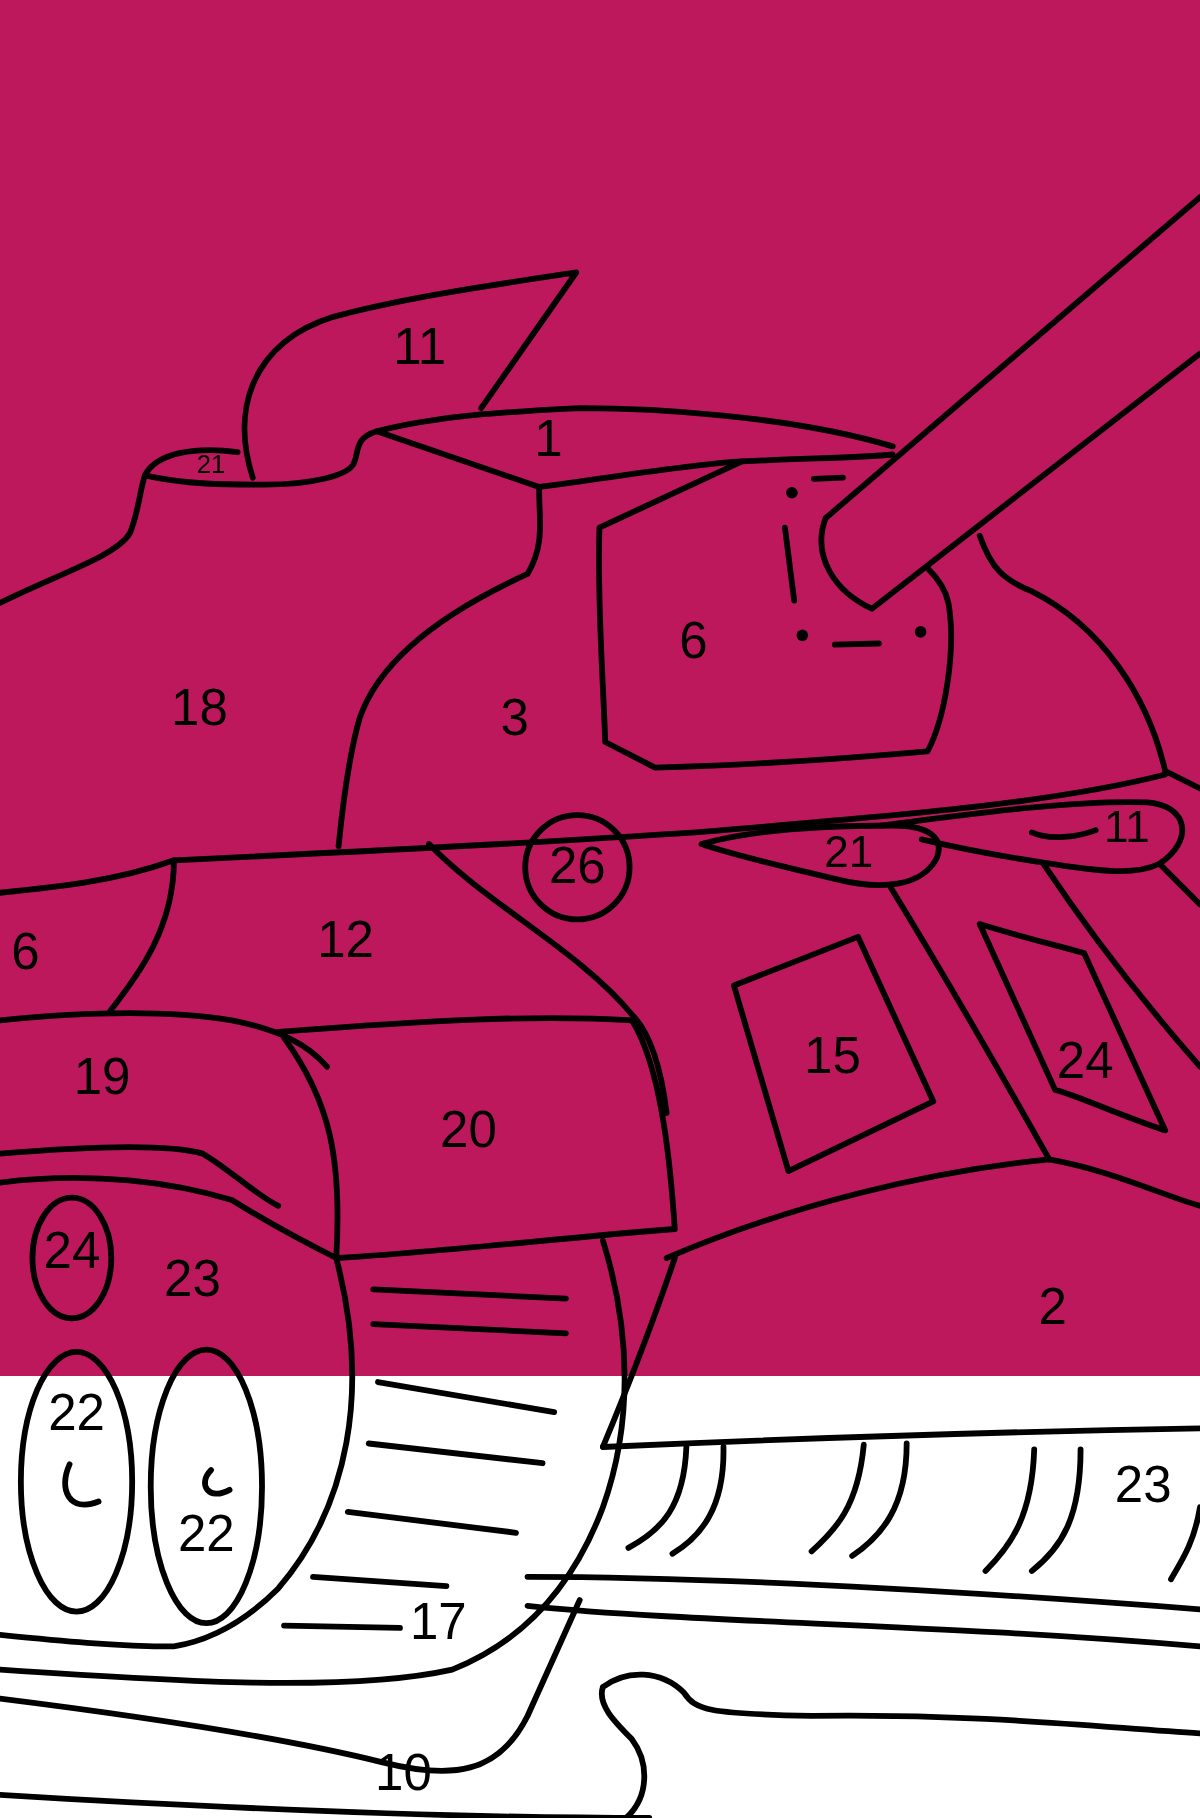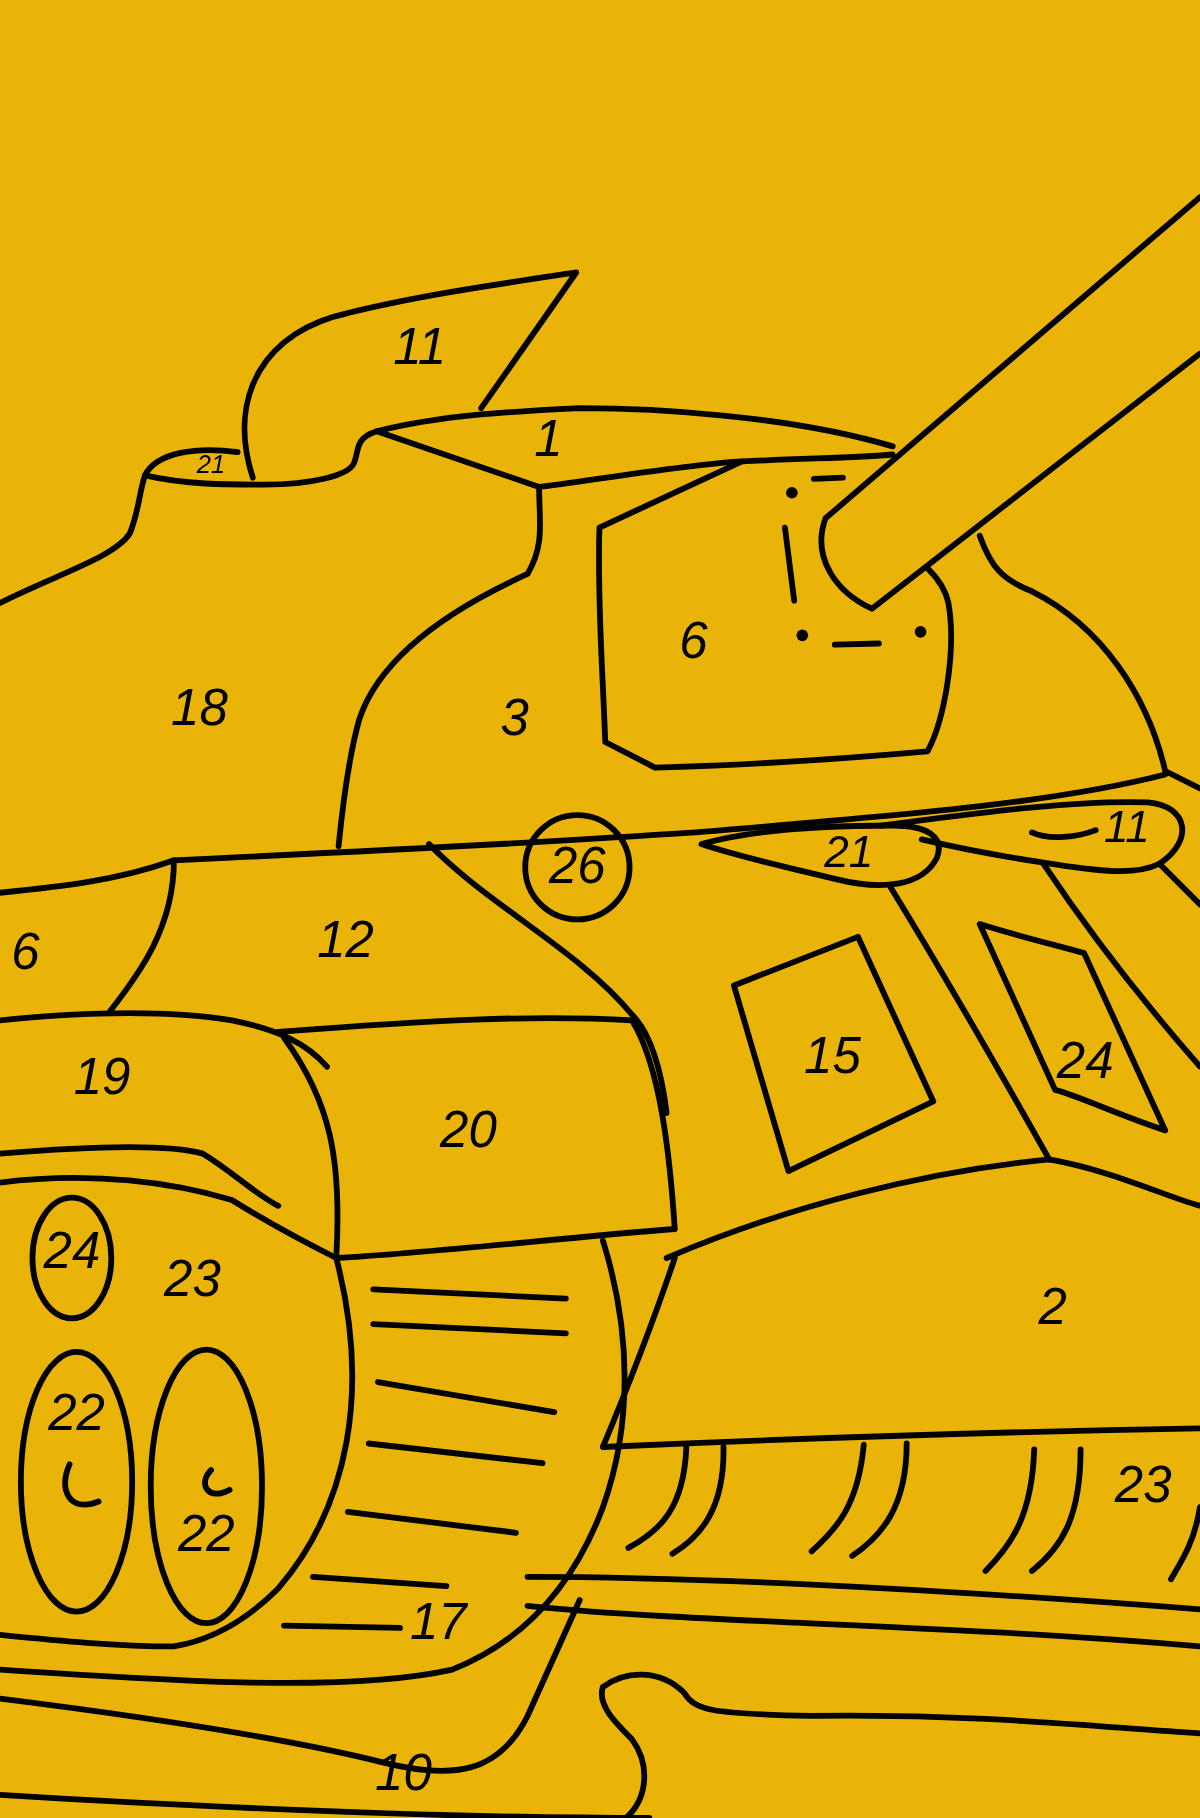--- a/index.html
+++ b/index.html
@@ -1,17 +1,17 @@
 <!DOCTYPE html>
 <html><head>
   <meta charset="utf-8">
   <style>
     html, body { margin: 0; padding: 0; background: #ffffff; }
     body { width: 1200px; height: 1818px; overflow: hidden; }
-    .page { position: relative; width: 1200px; height: 1818px; background: #eab308; font-style: italic; }
+    .page { position: relative; width: 1200px; height: 1376px; background: #be185d; }
     svg.art { position: absolute; left: 0; top: 0; width: 1200px; height: 1818px; }
     svg.art path, svg.art ellipse, svg.art circle, svg.art line, svg.art polyline {
       fill: none; stroke: #000000; stroke-width: 5; stroke-linecap: round; stroke-linejoin: round;
     }
     svg.art .dot { fill: #000000; stroke: none; }
     svg.art text {
       font-family: "Liberation Sans", sans-serif;
       font-size: 44px;
       fill: #000000;
       text-anchor: middle;

